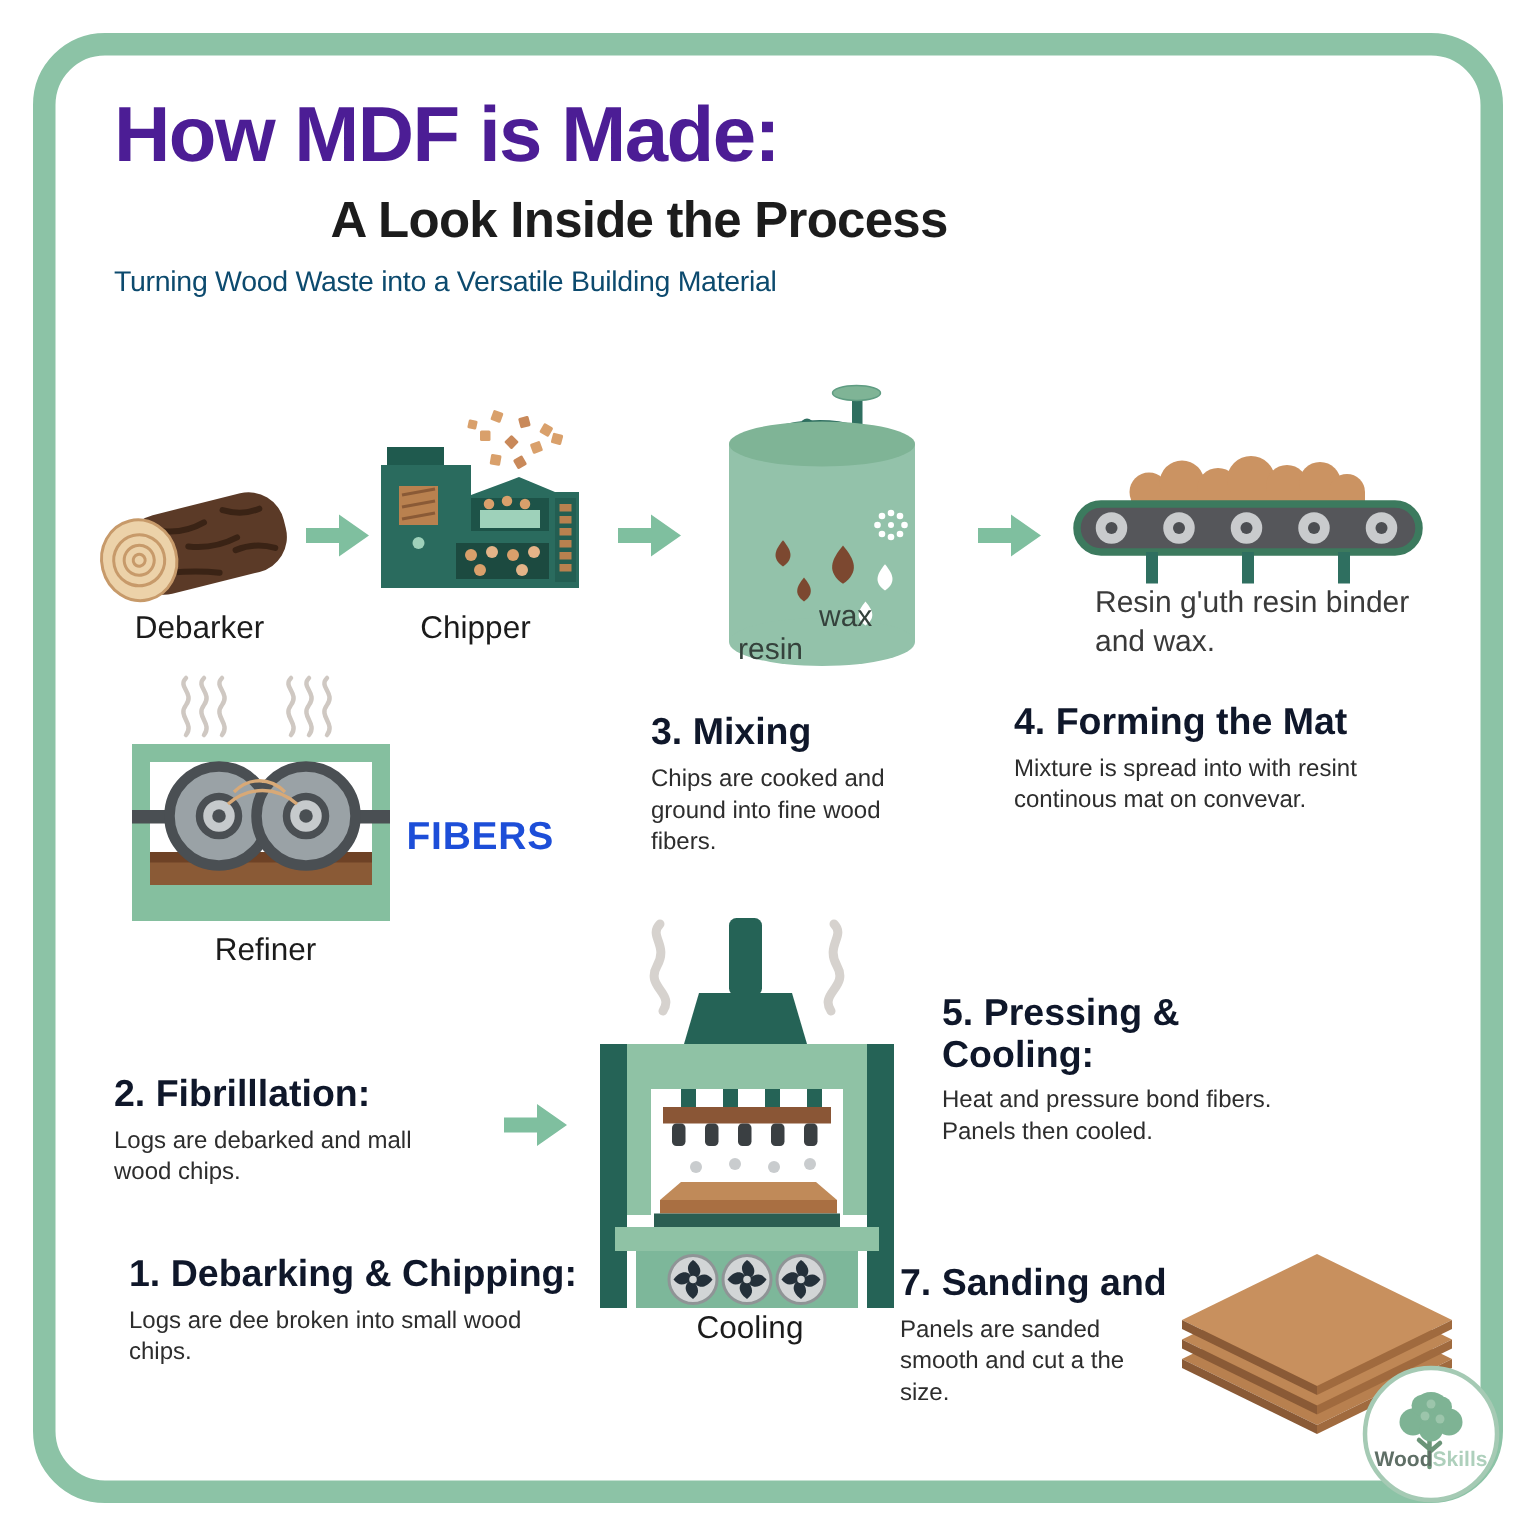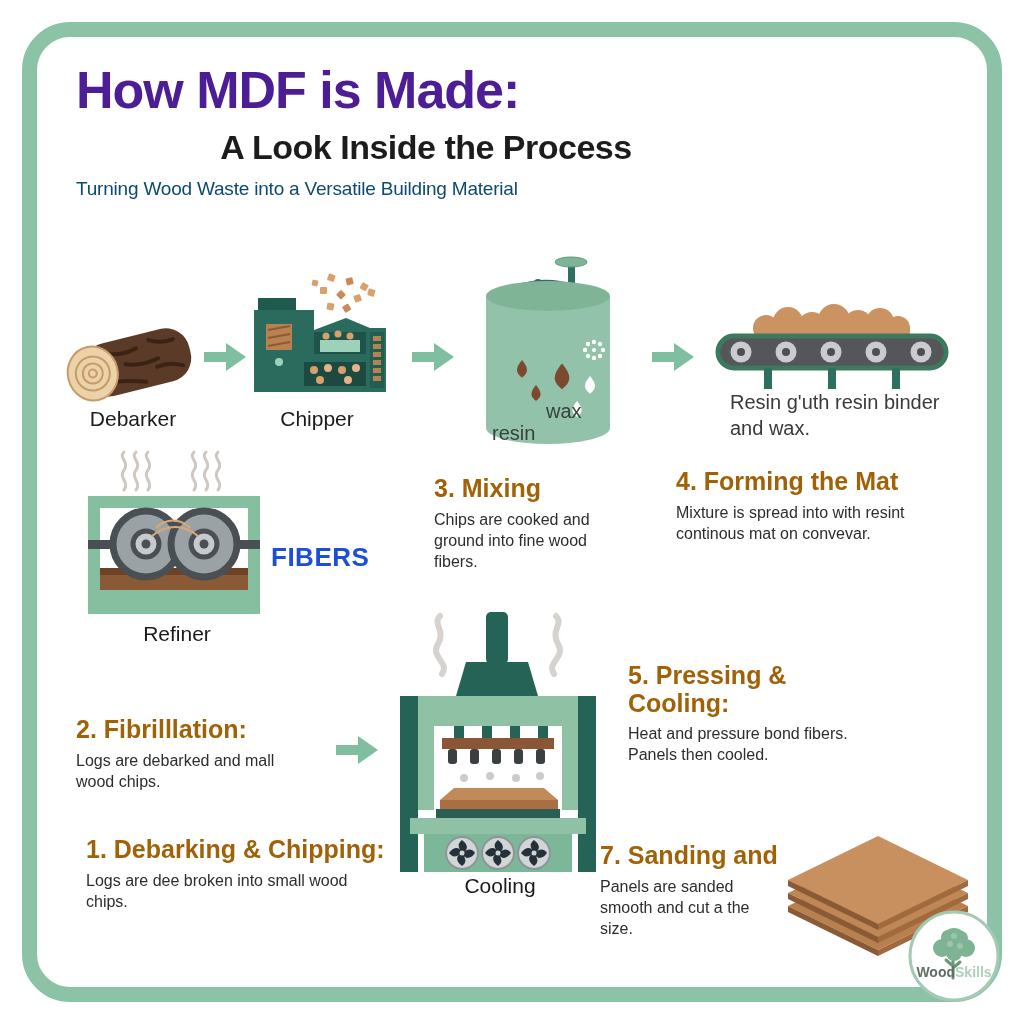--- a/index.html
+++ b/index.html
@@ -5,21 +5,21 @@
   html,body{margin:0;padding:0;background:#ffffff;}
   #canvas{position:relative;width:1024px;height:1024px;background:#ffffff;overflow:hidden;
           font-family:"Liberation Sans", sans-serif;color:#1e1e1e;}
   .frame{position:absolute;left:22px;top:22px;right:22px;bottom:22px;
          border:15px solid var(--c-mint,#8cc3a6);border-radius:48px;pointer-events:none;}
   .abs{position:absolute;}
   h1.title{margin:0;font-size:52px;font-weight:700;letter-spacing:-1px;color:#4c1d95;line-height:1.0;}
   h2.subtitle{margin:0;font-size:34px;font-weight:700;letter-spacing:-0.5px;color:#1c1c1c;line-height:1.05;text-align:center;}
   .tagline{font-size:19px;color:#0c4a6e;letter-spacing:-0.2px;}
   .il-label{font-size:21px;color:#1b1b1b;text-align:center;display:block;}
-  .step-h{font-size:25px;font-weight:700;color:#a16207;line-height:1.1;margin:0 0 6px 0;}
+  .step-h{font-size:25px;font-weight:700;color:#0f172a;line-height:1.1;margin:0 0 6px 0;}
   .step-b{font-size:16px;color:#2d2d2d;line-height:1.32;margin:0;}
   .fibers{font-size:26px;font-weight:700;letter-spacing:0.5px;color:#1d4ed8;}
   .tank-label{font-size:20px;color:#35423c;}
   .conv-caption{font-size:20px;color:#3a3a3a;line-height:1.28;}
   .logo-text{position:absolute;left:0;right:0;top:56px;text-align:center;font-size:14px;font-weight:700;}
   .logo-a{color:#5f6f66;}
   .logo-b{color:#aed0bc;}
   svg{display:block;}
 </style>
 </head>

